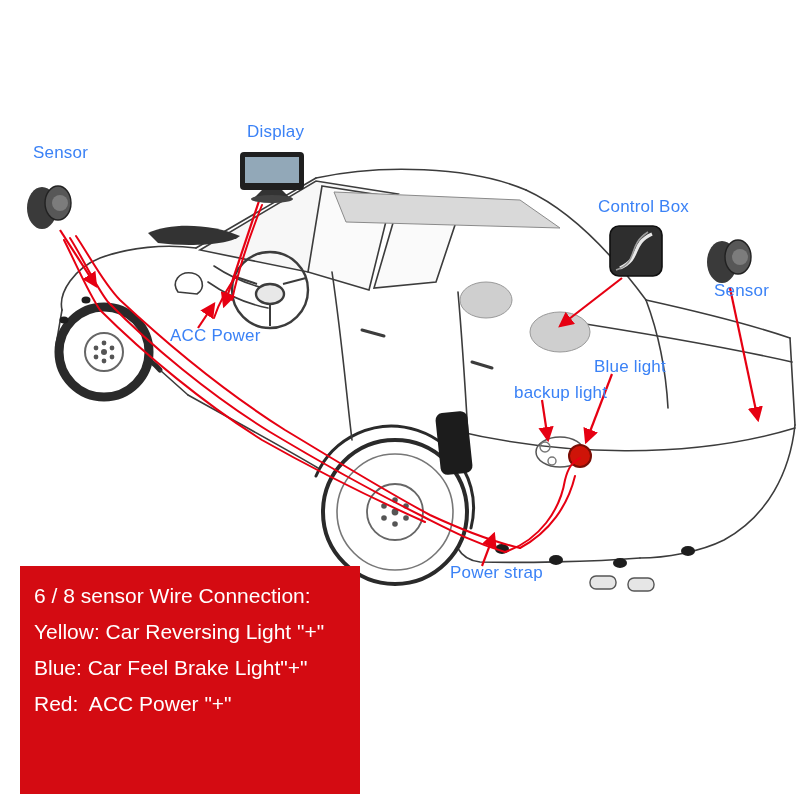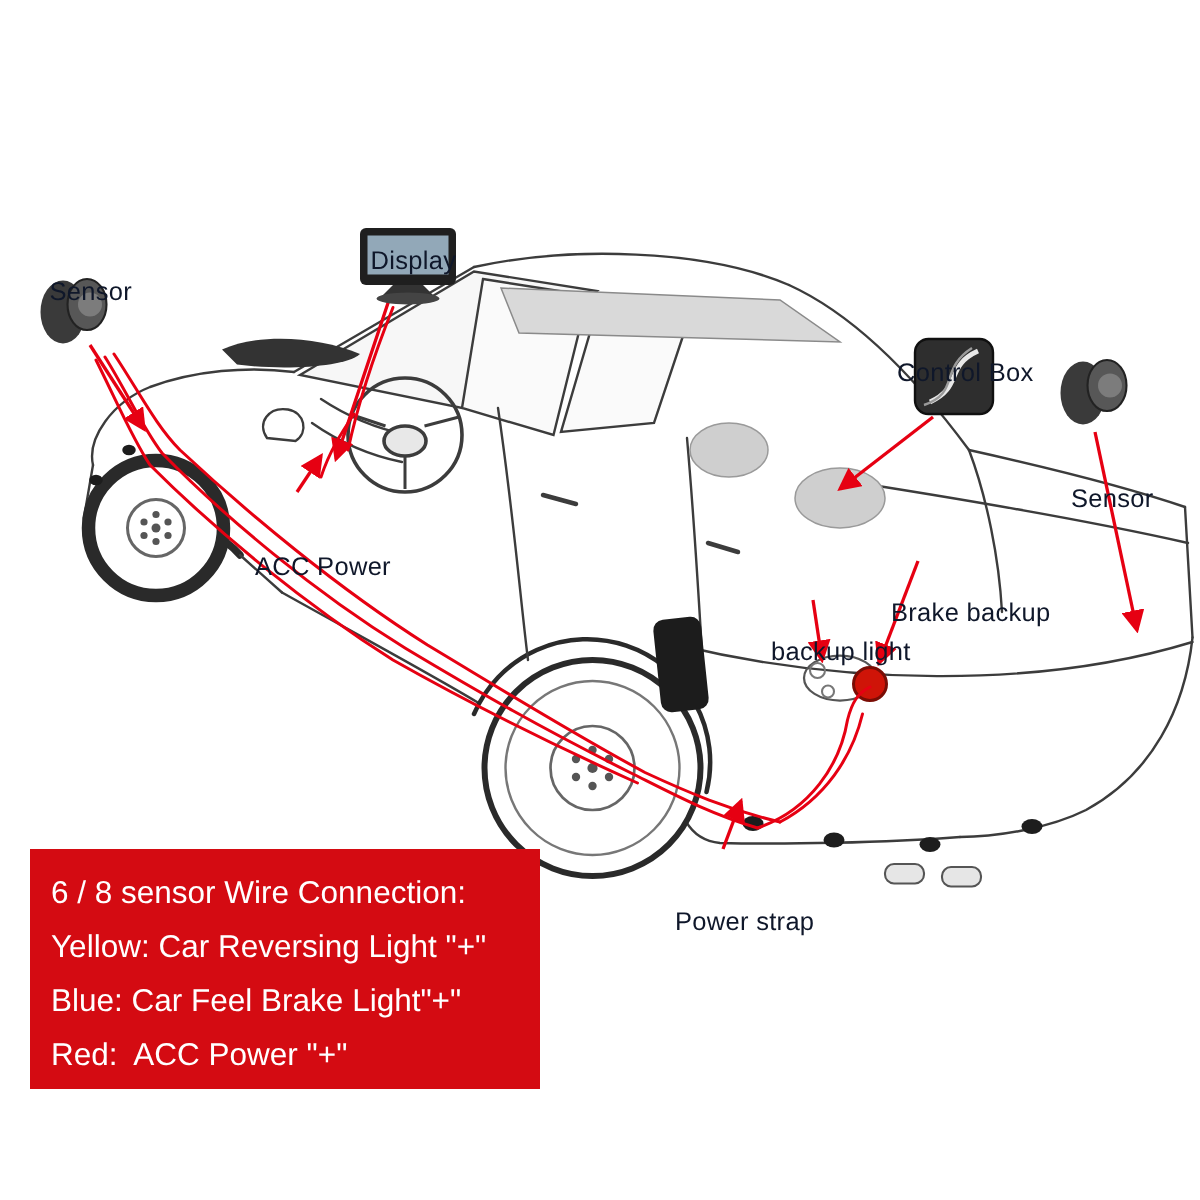--- a/index.html
+++ b/index.html
@@ -2,26 +2,25 @@
 <html><head>
 <meta charset="utf-8">
 <style>
   html,body{margin:0;padding:0;background:#fff;}
   .canvas{
     position:relative;width:800px;height:800px;background:#ffffff;
     font-family:"Liberation Sans",sans-serif;overflow:hidden;
   }
   svg.art{position:absolute;left:0;top:0;}
   .label{
-    position:absolute;font-size:17px;color:#0f172a;white-space:nowrap;
+    position:absolute;font-size:17px;color:#3b82f6;white-space:nowrap;
     letter-spacing:0.2px;
-    margin-top:42px;
   }
   .infobox{
-    position:absolute;left:20px;top:566px;width:340px;height:160px;
+    position:absolute;left:20px;top:566px;width:340px;height:228px;
     background:#d40b12;box-sizing:border-box;padding:12px 14px;
   }
   .infobox .line{
     color:#ffffff;font-size:21px;line-height:36px;white-space:pre-wrap;
   }
 </style>
 </head>
 <body>
 
 <div class="canvas">
@@ -191,21 +190,21 @@
   <div class="label" style="left:33px;top:143px">Sensor</div>
 
   <div class="label" style="left:247px;top:122px">Display</div>
 
   <div class="label" style="left:170px;top:326px">ACC Power</div>
 
   <div class="label" style="left:598px;top:197px">Control Box</div>
 
   <div class="label" style="left:714px;top:281px">Sensor</div>
 
-  <div class="label" style="left:594px;top:357px">Brake backup</div>
+  <div class="label" style="left:594px;top:357px">Blue light</div>
 
   <div class="label" style="left:514px;top:383px">backup light</div>
 
   <div class="label" style="left:450px;top:563px">Power strap</div>
 
   <div class="infobox">
     <div class="line">6 / 8 sensor Wire Connection:</div>
     <div class="line">Yellow: Car Reversing Light "+"</div>
     <div class="line">Blue: Car Feel Brake Light"+"</div>
     <div class="line">Red:  ACC Power "+"</div>

